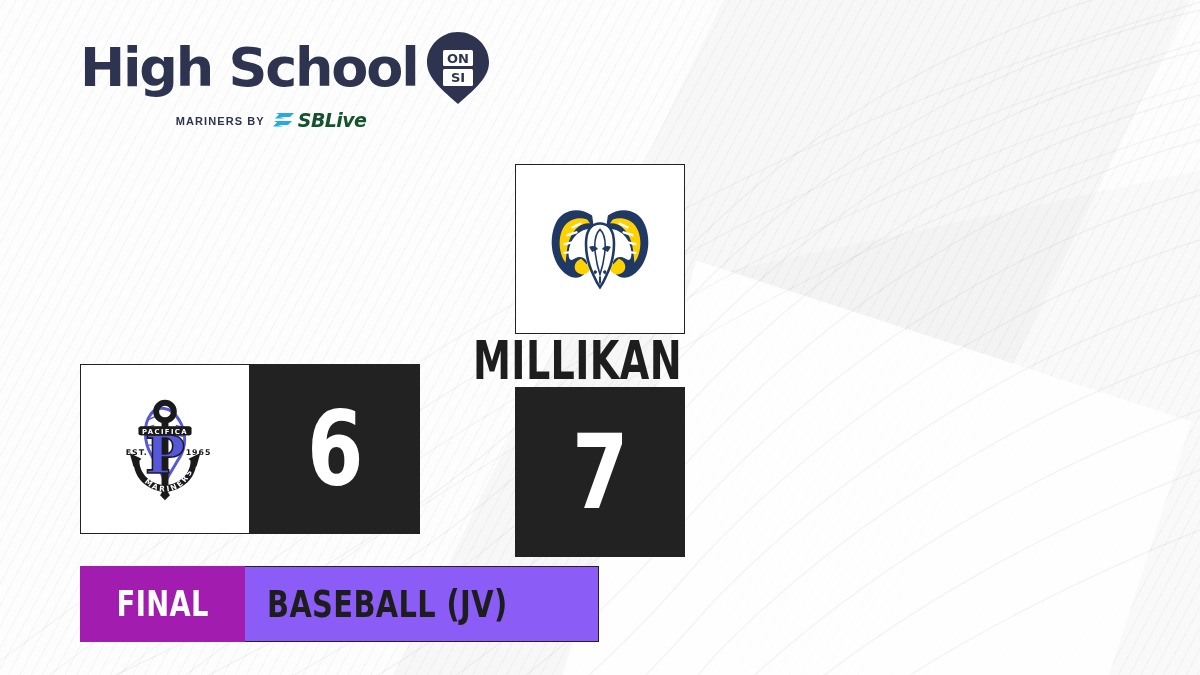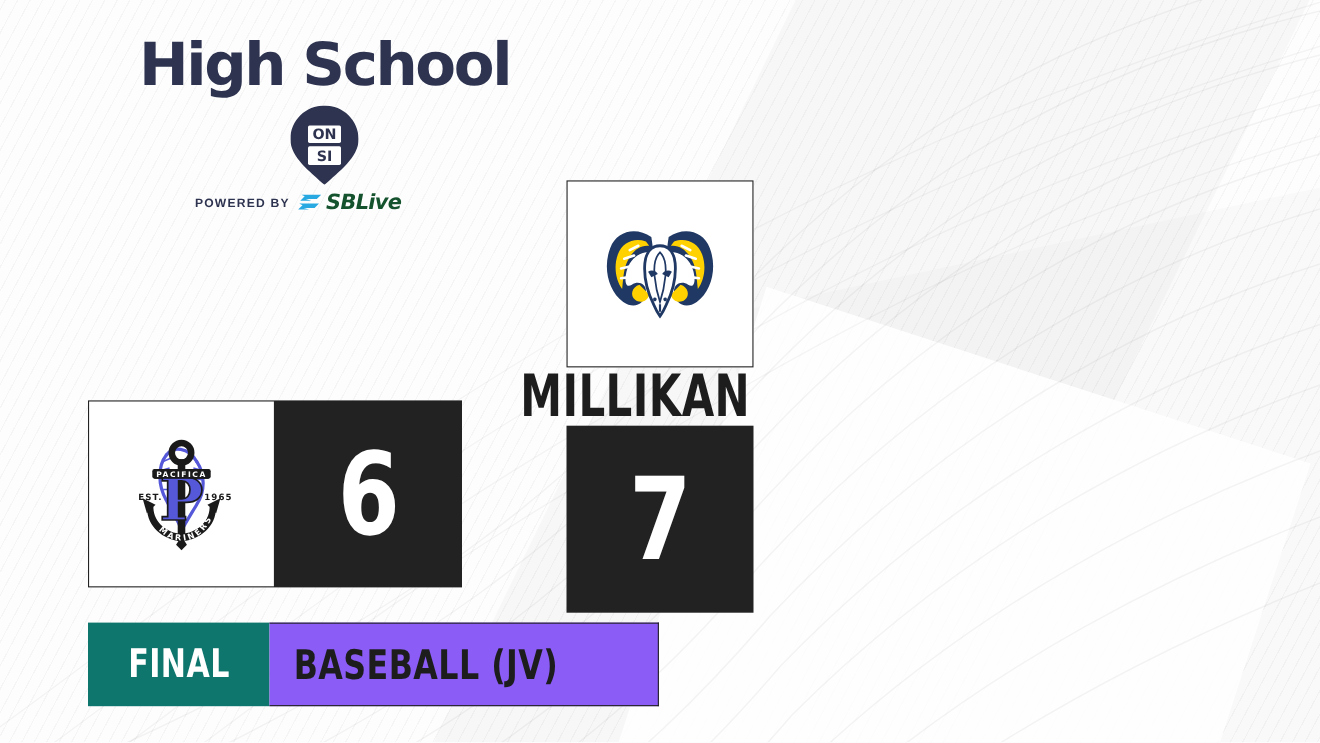--- a/index.html
+++ b/index.html
@@ -65,21 +65,20 @@
   .brand {
     position: absolute;
     left: 80px;
     top: 32px;
     width: 430px;
   }
   .brand-row {
     display: flex;
     align-items: center;
     gap: 10px;
-    flex-direction: column;
   }
   .brand-wordmark {
     font-family: "DejaVu Sans", sans-serif;
     font-weight: 700;
     font-size: 54px;
     line-height: 1;
     letter-spacing: -2.2px;
     color: #2e3350;
     white-space: nowrap;
   }
@@ -181,21 +180,21 @@
   
   .status-bar {
     position: absolute;
     left: 80px;
     top: 566px;
     height: 76px;
     display: flex;
     align-items: stretch;
   }
   .status-final {
-    background: #0f766e;
+    background: #a21caf;
     display: flex;
     align-items: center;
     justify-content: center;
     padding: 0 22px;
   }
   .status-final-text {
     font-family: "DejaVu Sans", sans-serif;
     font-weight: 700;
     font-size: 36px;
     line-height: 1;
@@ -270,21 +269,21 @@
           <rect x="16" y="18" width="30" height="16" rx="1.5"></rect>
           <rect x="16" y="37" width="30" height="17" rx="1.5"></rect>
         </g>
         <g fill="#2e3350" font-family="DejaVu Sans, sans-serif" font-weight="700" font-size="13" text-anchor="middle">
           <text x="31" y="30.5">ON</text>
           <text x="31" y="50">SI</text>
         </g>
       </svg>
     </div>
     <div class="brand-sub">
-      <span class="powered-by">POWERED BY</span>
+      <span class="powered-by">MARINERS BY</span>
       <span class="sblive-logo">
         <svg class="sblive-mark" viewBox="0 0 22 17" xmlns="http://www.w3.org/2000/svg">
           <path d="M3 1 H21 L17 5 H7 L12 6.5 H2 L6 2.5 Z" fill="#29a9e1"></path>
           <path d="M1 9 H19 L15 13 H5 L10 14.5 H0 L4 10.5 Z" fill="#29a9e1"></path>
         </svg>
         <span class="sblive-text">SBLive</span>
       </span>
     </div>
   </div>
 

